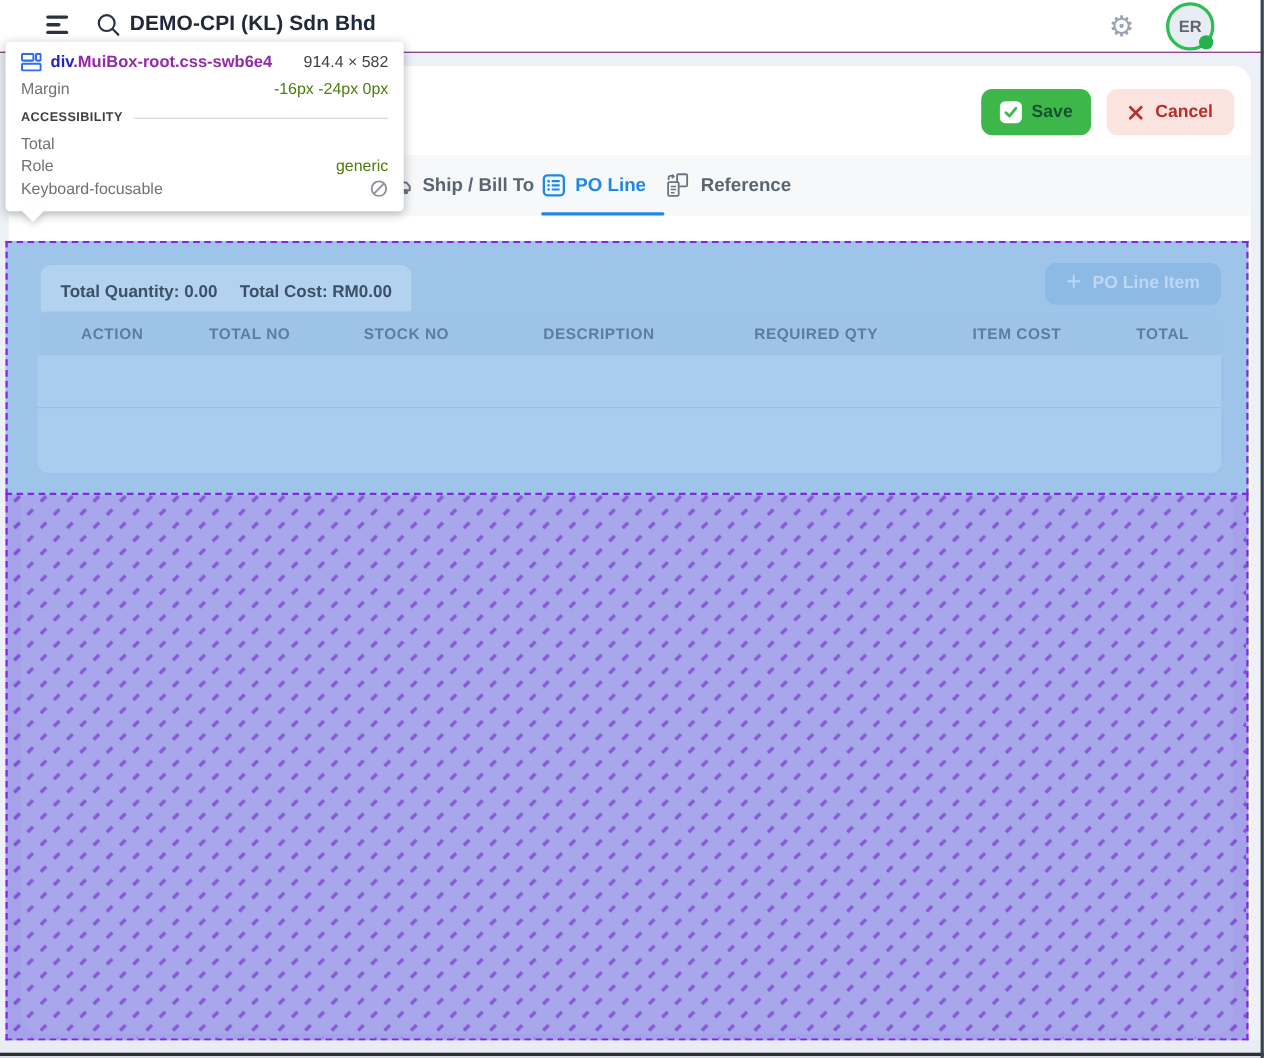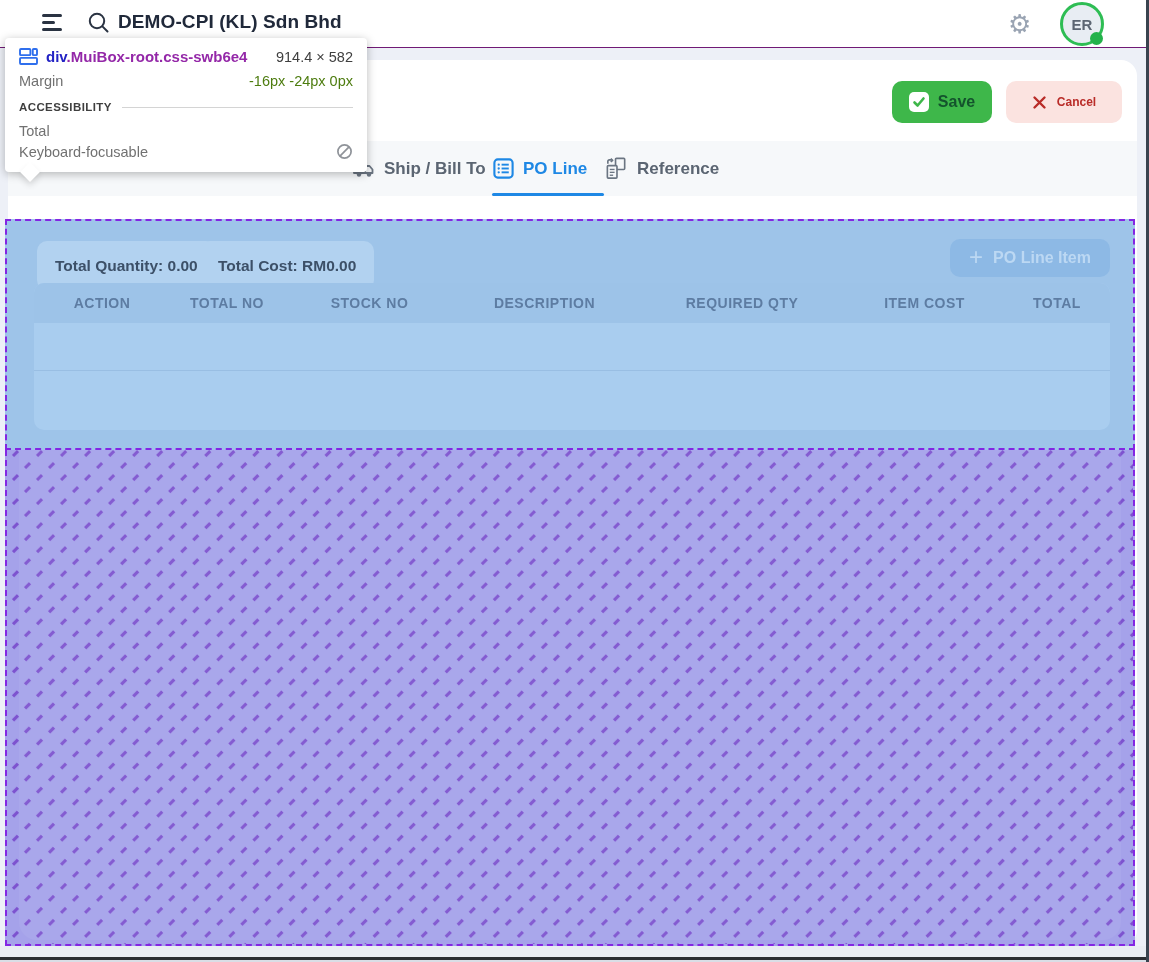--- a/index.html
+++ b/index.html
@@ -22,21 +22,21 @@
   .avatar-dot { position:absolute; left:1090px; top:32px; width:13px; height:13px; border-radius:50%; background:#23b24b; }
 
   
   .card { position:absolute; left:8px; top:60px; width:1129px; height:886px; background:#ffffff; border-radius:16px; z-index:1; }
 
   
   .btn-save { position:absolute; left:892px; top:81px; width:100px; height:42px; background:#3eb74a; border-radius:10px; display:flex; align-items:center; justify-content:center; gap:9px; cursor:pointer; z-index:5; }
   .btn-save .chk { width:20px; height:20px; background:#ffffff; border-radius:5px; display:flex; align-items:center; justify-content:center; }
   .btn-save span.lbl { color:#14532d; font-size:16px; font-weight:700; }
   .btn-cancel { position:absolute; left:1006px; top:81px; width:116px; height:42px; background:#fbe3e0; border-radius:10px; display:flex; align-items:center; justify-content:center; gap:10px; cursor:pointer; z-index:5; }
-  .btn-cancel span.lbl { color:#b92c28; font-size:12px; font-weight:700; }
+  .btn-cancel span.lbl { color:#b92c28; font-size:16px; font-weight:700; }
 
   
   .tabstrip { position:absolute; left:8px; top:141px; width:1129px; height:55px; background:#f6f8fa; z-index:2; }
   .tab { position:absolute; top:0; height:55px; display:flex; align-items:center; gap:8px; font-size:17px; font-weight:600; color:#5b6572; cursor:pointer; }
   .tab.active { color:#1e88e5; font-weight:700; }
   .tab-ship { left:344px; }
   .tab-poline { left:484px; }
   .tab-ref { left:596px; }
   .tab-underline { position:absolute; left:484px; top:52px; width:112px; height:3px; background:#1e88e5; border-radius:2px; }
 
@@ -219,20 +219,24 @@
       <span class="tt-label">Margin</span>
       <span class="tt-value">-16px -24px 0px</span>
     </div>
     <div class="tt-section">
       <span class="cap">ACCESSIBILITY</span>
       <span class="rule"></span>
     </div>
     <div class="tt-row">
       <span class="tt-label">Total</span>
     </div>
+    <div class="tt-row">
+      <span class="tt-label">Role</span>
+      <span class="tt-value">generic</span>
+    </div>
     <div class="tt-row" style="margin-bottom:2px;">
       <span class="tt-label">Keyboard-focusable</span>
       <svg class="blocked" viewBox="0 0 18 18">
           <circle cx="9" cy="9" r="7" fill="none" stroke="#8f9399" stroke-width="1.8"></circle>
           <line x1="4.2" y1="13.8" x2="13.8" y2="4.2" stroke="#8f9399" stroke-width="1.8"></line>
         </svg>
     </div>
     <div class="tt-pointer"></div>
   </div>
 

